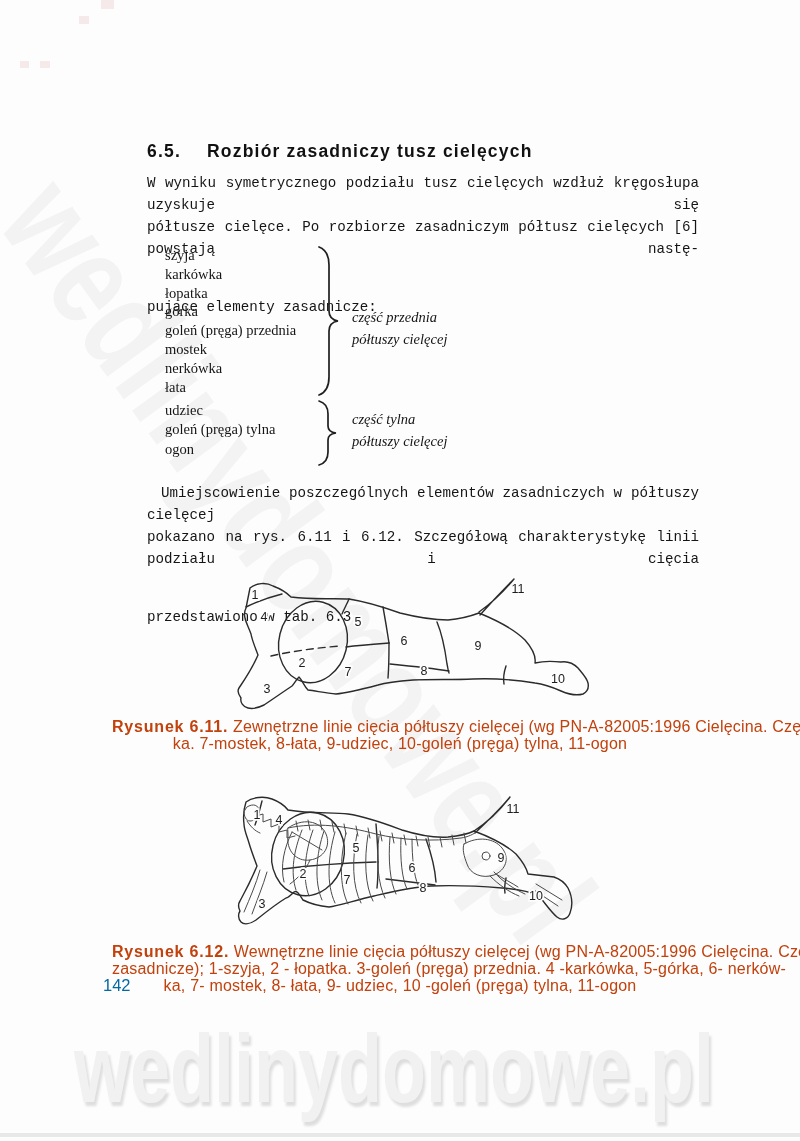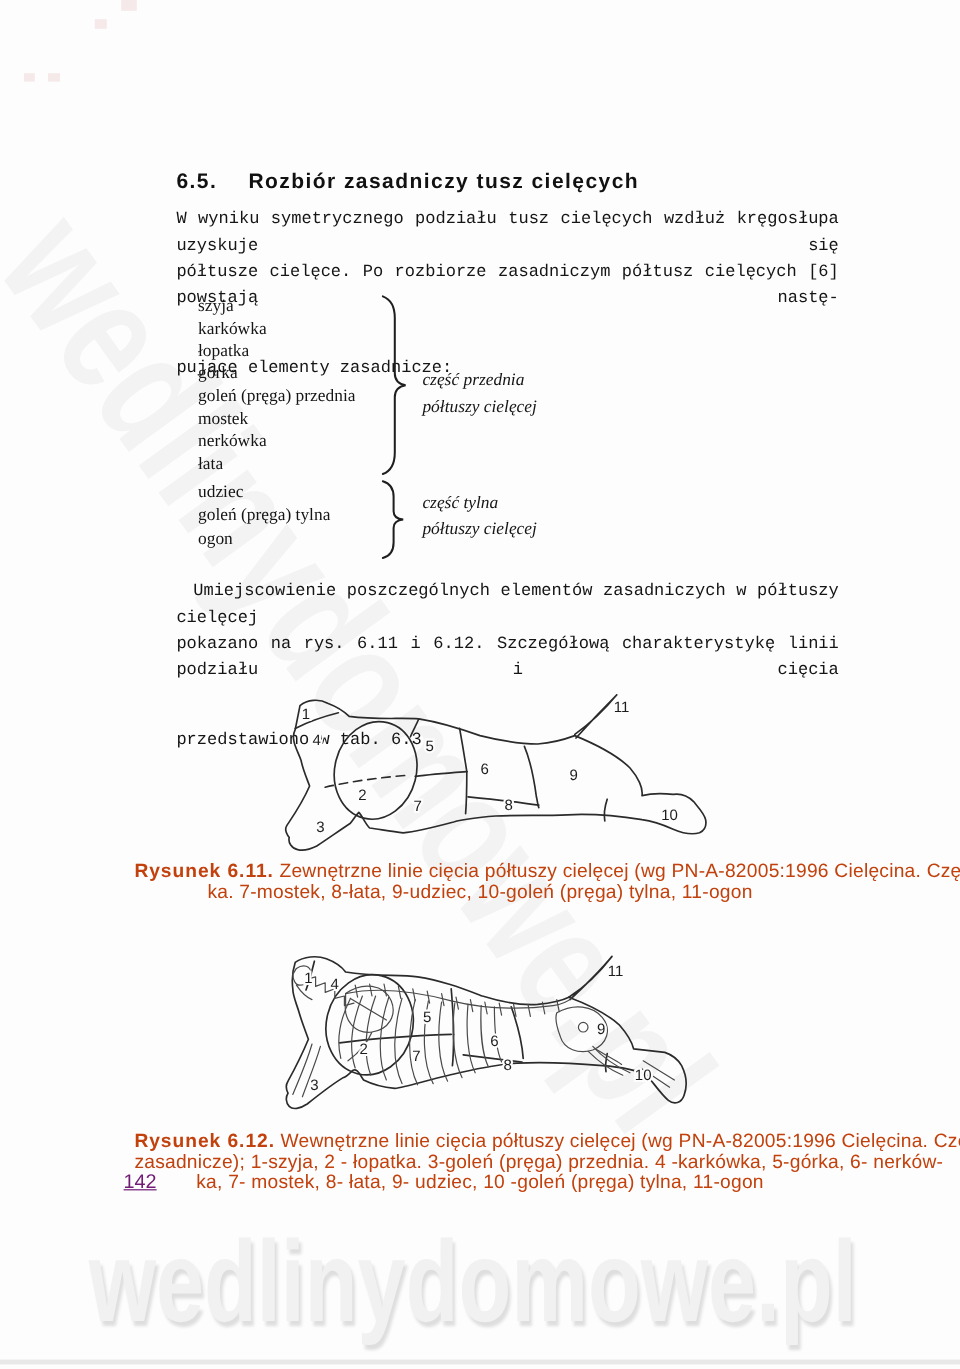--- a/index.html
+++ b/index.html
@@ -37,21 +37,21 @@
   .fig .dash{stroke-dasharray:7 5;}
   .fig text{font-family:"Liberation Sans",sans-serif;font-size:12.5px;fill:#1d1d1d;
         text-anchor:middle;paint-order:stroke;stroke:#fdfdfd;stroke-width:3.5px;}
   
   .caption{position:absolute;left:112px;width:576px;font-family:"Liberation Sans",sans-serif;
         font-size:16px;line-height:17px;letter-spacing:.2px;color:#c2410c;z-index:2;}
   .cap-line{text-align:center;white-space:nowrap;}
   .cap-line b{font-weight:bold;letter-spacing:.8px;}
   
   .pagenum{position:absolute;left:103px;top:976px;font-family:"Liberation Sans",sans-serif;
-        font-size:16.5px;color:#701a75;z-index:2;text-decoration:underline;}
+        font-size:16.5px;color:#0369a1;z-index:2;}
 </style>
 </head>
 <body>
 
 <div id="page">
 
   <div class="artifact" style="left:101px;top:0;width:13px;height:9px;"></div>
   <div class="artifact" style="left:79px;top:16px;width:10px;height:8px;"></div>
   <div class="artifact" style="left:20px;top:61px;width:9px;height:7px;"></div>
   <div class="artifact" style="left:40px;top:61px;width:10px;height:7px;"></div>

